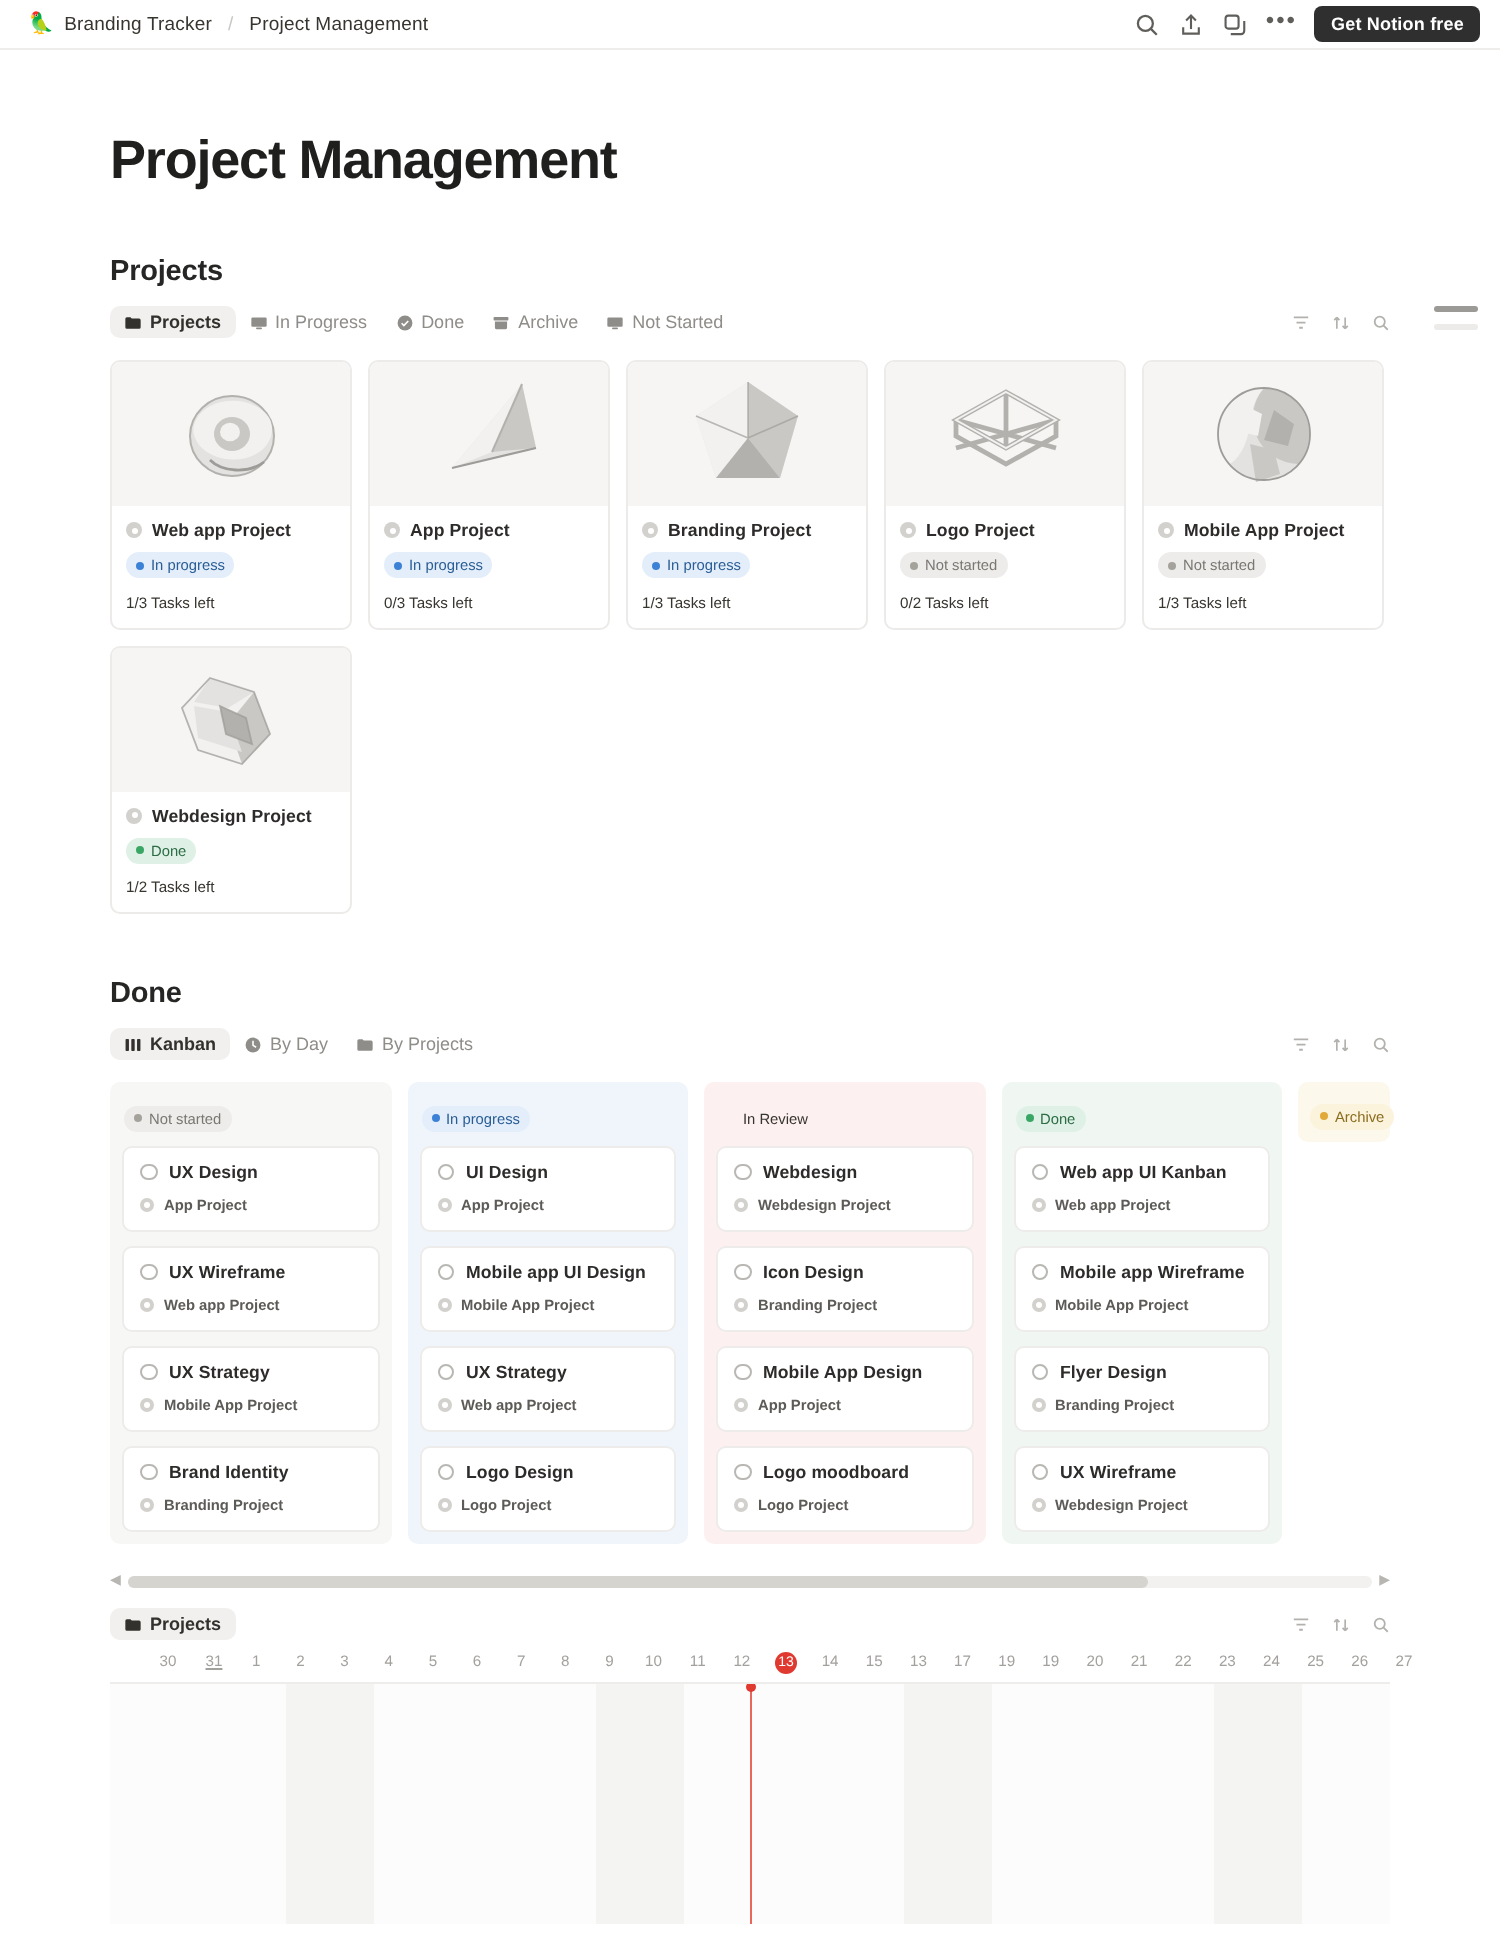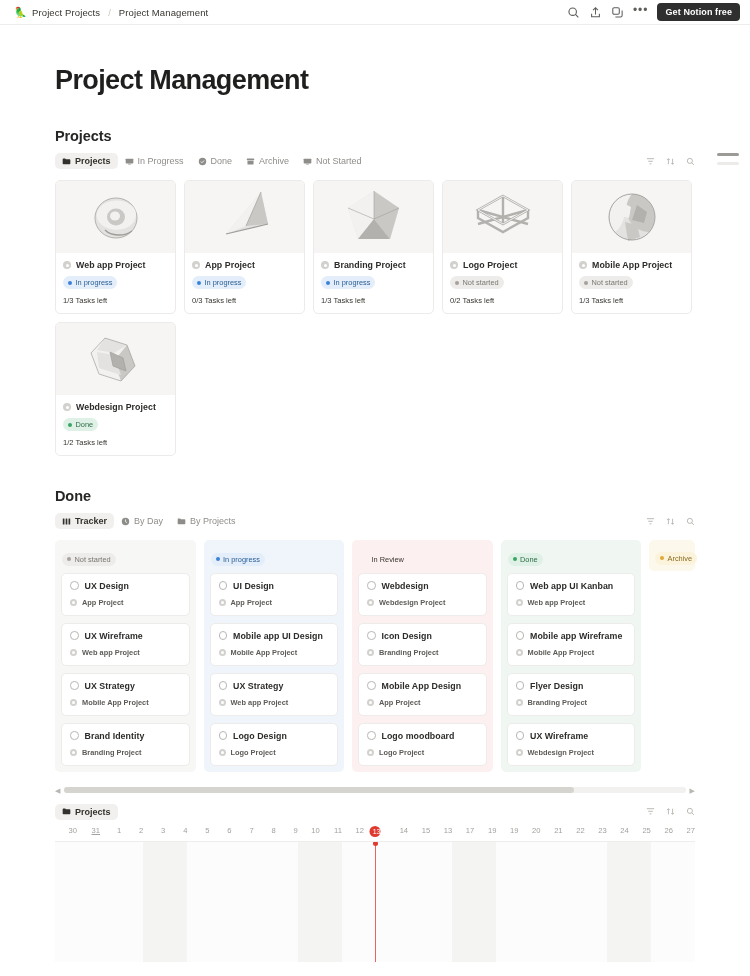--- a/index.html
+++ b/index.html
@@ -151,42 +151,42 @@
 
   
   .tl-wrap { margin-top:4px; }
   .tl-monthrow { height:14px; position:relative; margin-top:10px; }
   .tl-month {
     position:absolute; font-size:8px; font-weight:bold; color:#31302e;
   }
   .tl-dayrow { position:relative; height:17px; border-bottom:1px solid #eeedeb;}
   .tl-day {
     position:absolute; top:1px; font-size:7.6px; color:#a3a19d;
-    text-align:right; transform:translateX(-50%);
+    text-align:center; transform:translateX(-50%);margin-left:18px;
   }
   .tl-day.today {
     color:#fff; background:#e0392f; border-radius:50%;
     width:11px; height:11px; line-height:11.5px; font-size:7px;
     top:1px;
   }
   .tl-body { position:relative; height:120px; background:#fcfcfc; overflow:hidden;}
   .tl-band { position:absolute; top:0; bottom:0; background:#f4f4f3; }
   .tl-marker { position:absolute; top:0; bottom:0; width:1px; background:#e8675c; }
   .tl-marker::before {
     content:''; position:absolute; left:-2px; top:-1px;
     width:5px; height:5px; border-radius:50%; background:#e0392f;
   }
 </style>
 </head>
 <body>
 
 <div class="topbar">
   <div class="crumb-wrap">
     <span class="crumb-emoji">🦜</span>
-    <span class="crumb">Project Projects</span>
+    <span class="crumb">Branding Tracker</span>
     <span class="crumb-sep">/</span>
     <span class="crumb">Project Management</span>
   </div>
   <div class="topbar-right">
     <span class="ticon">
       <svg viewBox="0 0 16 16" fill="none" stroke="currentColor" stroke-width="1.4">
           <circle cx="7" cy="7" r="4.6"></circle>
           <line x1="10.4" y1="10.4" x2="14" y2="14"></line>
         </svg>
     </span>
@@ -432,21 +432,21 @@
   <h2 class="section-title">Done</h2>
   <div class="tabrow" id="tasks-tabs">
     <div class="tab active">
         <span class="tb-ic">
           <svg viewBox="0 0 16 16" fill="currentColor">
             <rect x="1.4" y="2.6" width="3" height="10.8" rx=".7"></rect>
             <rect x="6.5" y="2.6" width="3" height="10.8" rx=".7"></rect>
             <rect x="11.6" y="2.6" width="3" height="10.8" rx=".7"></rect>
           </svg>
         </span>
-        <span>Tracker</span>
+        <span>Kanban</span>
       </div>
       <div class="tab">
         <span class="tb-ic">
           <svg viewBox="0 0 16 16" fill="currentColor">
             <circle cx="8" cy="8" r="6.6"></circle>
             <path d="M8 4.3V8.3l2.8 1.7" fill="none" stroke="#fff" stroke-width="1.4"></path>
           </svg>
         </span>
         <span>By Day</span>
       </div>

